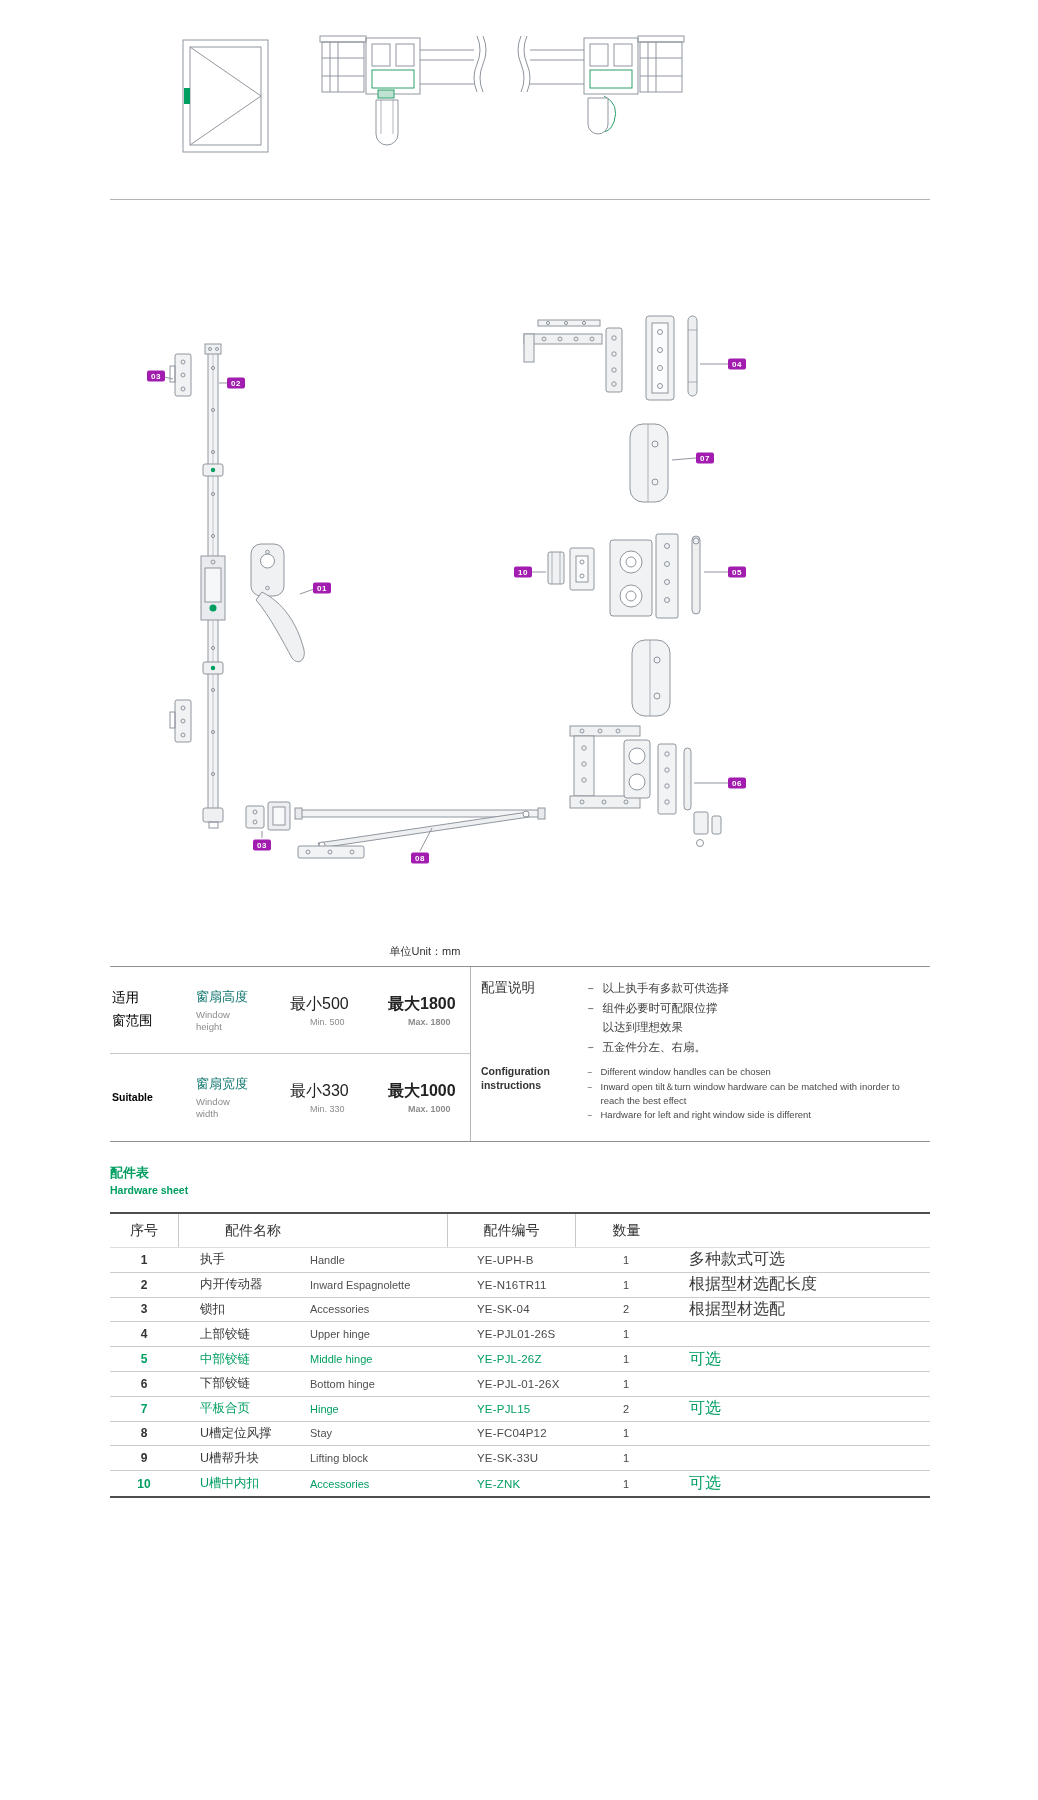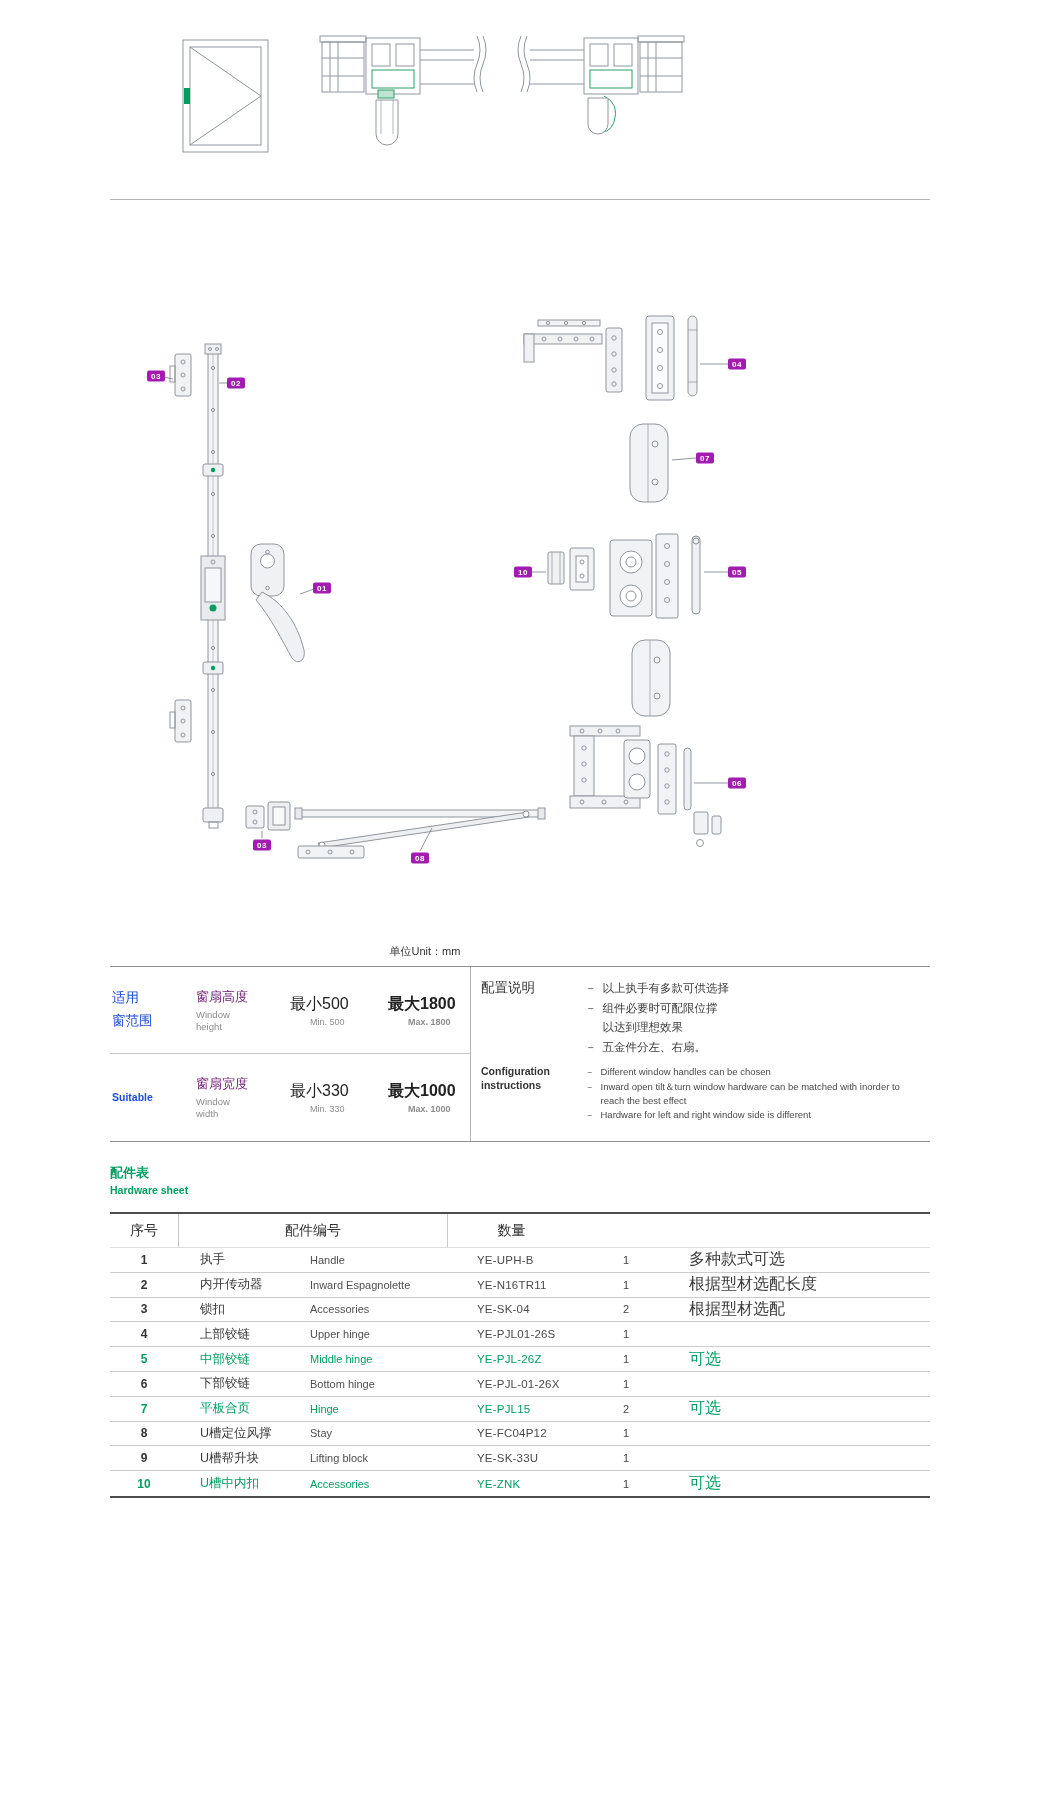--- a/index.html
+++ b/index.html
@@ -25,24 +25,24 @@
   .unit-label{position:absolute;left:340px;top:944px;width:170px;text-align:center;font-size:11px;color:#2f2f2f;}
 
   
   .specs{
     position:absolute;left:110px;top:966px;width:820px;height:176px;
     border-top:1px solid #8f8f8f;border-bottom:1px solid #8f8f8f;display:flex;box-sizing:border-box;
   }
   .specs-left{width:360px;display:flex;flex-direction:column;}
   .spec-row{height:87px;display:flex;align-items:center;box-sizing:border-box;}
   .spec-row.first{border-bottom:1px solid #c6c6c6;}
-  .spec-label{width:86px;padding-left:2px;box-sizing:border-box;font-size:13.5px;color:#1d4ed8;line-height:1.7;}
+  .spec-label{width:86px;padding-left:2px;box-sizing:border-box;font-size:13.5px;color:#000000;line-height:1.7;}
   .spec-label.en{font-size:10.5px;font-weight:bold;}
   .spec-param{width:94px;}
-  .p-zh{font-size:13px;color:#701a75;}
+  .p-zh{font-size:13px;color:#0f766e;}
   .p-en{font-size:9.5px;color:#8c8c8c;margin-top:3px;width:52px;line-height:1.25;}
   .spec-val{width:98px;}
   .spec-val.max{width:82px;font-weight:bold;}
   .v-zh{font-size:16px;color:#222;}
   .v-en{font-size:9px;color:#8c8c8c;margin-top:2px;padding-left:20px;}
 
   .specs-right{flex:1;border-left:1px solid #b5b5b5;padding:12px 0 0 10px;box-sizing:border-box;}
   .cfg-row{display:flex;}
   .cfg-title{width:104px;font-size:13.5px;color:#333;flex:none;}
   .cfg-title.en{font-size:10.5px;font-weight:bold;line-height:1.3;}
@@ -390,20 +390,21 @@
   </div>
 
   <div class="hw-heading">
     <div class="hw-zh">配件表</div>
     <div class="hw-en">Hardware sheet</div>
   </div>
 
   <div class="parts">
     <div class="pt-hrow r1">
       <div class="h">序号</div>
+      <div class="h off-name">配件名称</div>
       <div class="h">配件编号</div>
       <div class="h">数量</div>
     </div>
     <div>
         <div class="pt-row">
           <div class="c c-serial">1</div>
           <div class="c c-zh">执手</div>
           <div class="c c-en">Handle</div>
           <div class="c c-no">YE-UPH-B</div>
           <div class="c c-qty">1</div>

